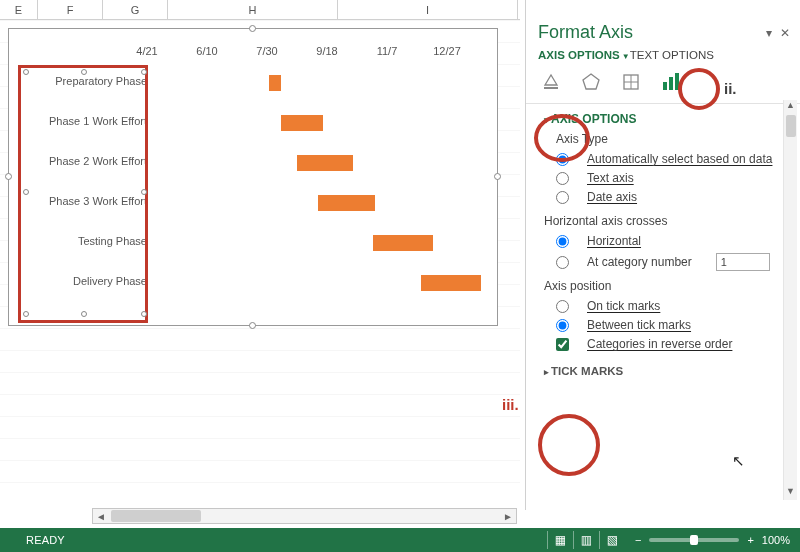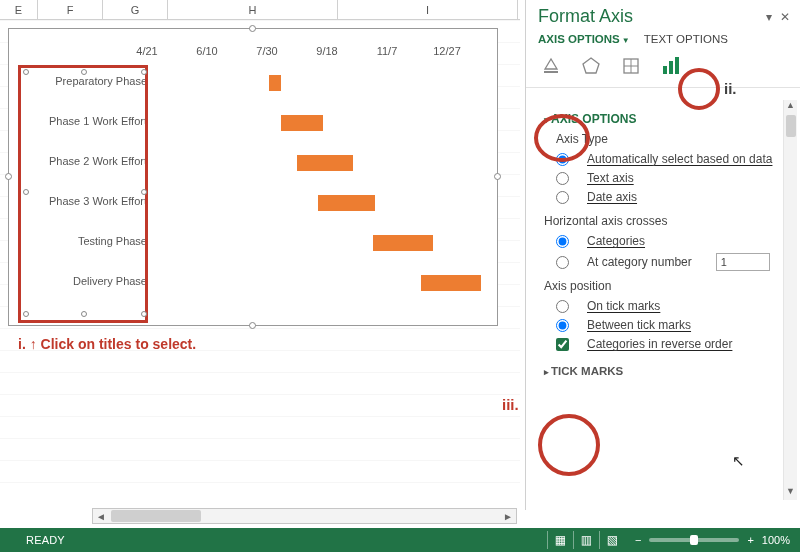--- a/index.html
+++ b/index.html
@@ -113,31 +113,31 @@
   
   .task-pane {
     position: absolute;
     right: 0; top: 0;
     width: 275px;
     height: 510px;
     border-left: 1px solid #d0d0d0;
     background: #fff;
   }
   .pane-header {
-    padding: 6px 10px 4px 12px;
+    padding: 22px 10px 4px 12px;
     display: flex; justify-content: space-between; align-items: center; gap: 10px;
   }
   .pane-title {
     font-size: 18px; font-weight: 300; color: #217346;
   }
   .pane-close { display:flex; gap:8px; color:#666; }
   .pane-tabs {
     padding: 2px 12px 6px;
     font-size: 11.5px;
-    display: flex; gap: 14px;
+    display: flex; 
   }
   .pane-tabs .tab.active { color:#217346; font-weight: 600; }
   .pane-tabs .tab .tri { font-size:8px; margin-left:2px; }
   .pane-icons {
     padding: 2px 12px 8px;
     display: flex; gap: 14px; align-items:flex-end;
     border-bottom: 1px solid #e2e2e2;
   }
   .pane-icons .icn {
     width: 26px; height: 26px; display:flex; align-items:center; justify-content:center;
@@ -272,25 +272,20 @@
         <span class="h tr"></span>
         <span class="h bl"></span>
         <span class="h br"></span>
       <span class="h tm"></span>
         <span class="h bm"></span>
         <span class="h lm"></span>
         <span class="h rm"></span>
     </div>
   </div>
 
-  <div class="annot-i">
-    <span>i.</span>
-    <span class="arrow">↑</span>
-    <span>Click on titles to select.</span>
-  </div>
 
 </div>
 
 <div class="hscroll">
   <div class="btn">◄</div>
   <div class="track">
     <div class="thumb"></div>
   </div>
   <div class="btn">►</div>
 </div>
@@ -355,21 +350,21 @@
     </label>
     <label class="opt">
       <input type="radio" style="">
       <span class="underline">Date axis</span>
     </label>
 
     <div class="sub-label" style="margin-top:10px">Horizontal axis crosses</div>
 
     <label class="opt">
       <input type="radio" checked="" style="">
-      <span class="underline">Categories</span>
+      <span class="underline">Horizontal</span>
     </label>
     <label class="opt">
       <input type="radio" style="">
       <span>At category number</span>
       <span class="numbox">1</span>
     </label>
 
     <div class="sub-label" style="margin-top:8px">Axis position</div>
 
     <label class="opt">

